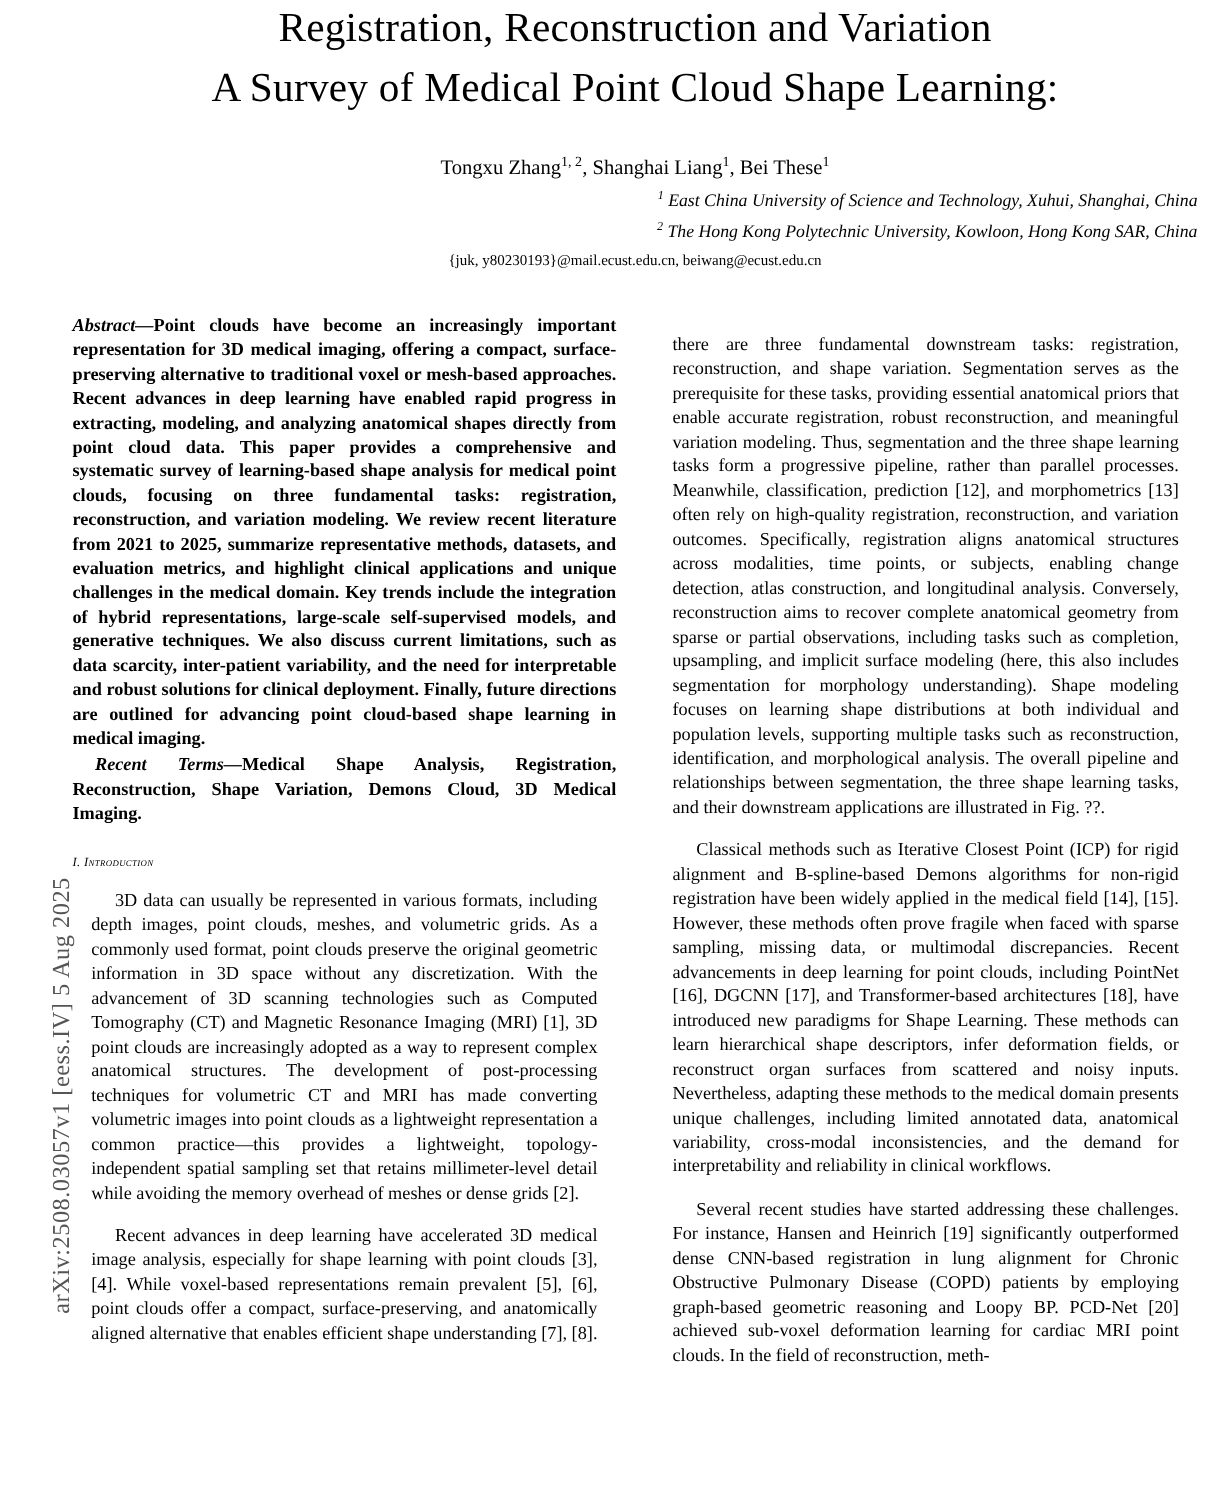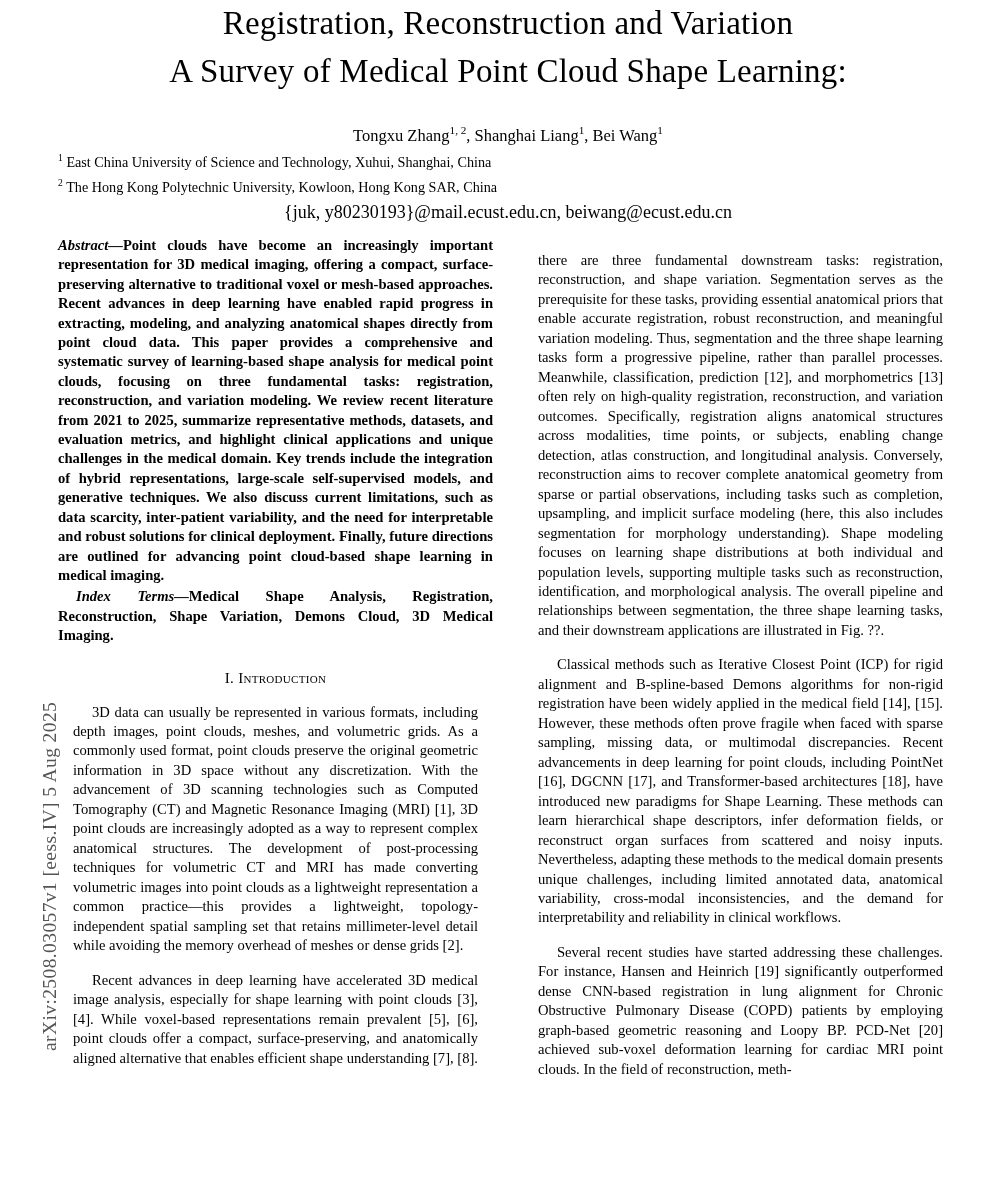--- a/index.html
+++ b/index.html
@@ -50,36 +50,37 @@
     letter-spacing: 0.2px;
   }
   .title-line { display: block; }
   .authors {
     text-align: center;
     font-size: 16.5px;
     margin-top: 26px;
     line-height: 1.5;
   }
   .affil {
-    text-align: left;
+    text-align: right;
     font-size: 14.2px;
+    font-style: italic;
     line-height: 1.52;
     margin-top: 3px;
   }
   .emails {
     text-align: center;
-    font-size: 18px;
+    font-size: 12px;
     margin-top: 3px;
   }
   sup { font-size: 0.68em; vertical-align: super; }
 
   .columns {
     position: absolute;
     left: 58px;
-    top: 236px;
+    top: 252px;
     width: 900px;
     display: flex;
     gap: 30px;
   }
   .col {
     width: 435px;
     font-size: 14.6px;
     line-height: 1.335;
     text-align: justify;
     text-justify: inter-word;
@@ -95,26 +96,26 @@
   }
   .indexterms {
     font-weight: bold;
     text-align: justify;
     margin-top: 2px;
     text-indent: 18px;
     line-height: 1.33;
   }
   .indexterms .lead { font-style: italic; }
   .section-head {
-    text-align: center;
     margin-top: 22px;
     margin-bottom: 7px;
-    font-size: 15px;
+    font-size: 10px;
     font-variant: small-caps;
     letter-spacing: 0.3px;
+    font-style: italic;
   }
   p.body {
     margin: 15px;
     text-indent: 19px;
   }
   p.body + p.body { margin-top: 0px; }
 </style>
 </head>
 <body>
 
@@ -122,21 +123,21 @@
 
   <div class="arxiv-stamp">arXiv:2508.03057v1  [eess.IV]  5 Aug 2025</div>
 
   <div class="content">
     <h1 class="title">
       <span class="title-line">Registration, Reconstruction and Variation</span>
       <span class="title-line">A Survey of Medical Point Cloud Shape Learning:</span>
     </h1>
 
     <div class="authors">
-      <span>Tongxu Zhang</span><sup>1, 2</sup><span>, Shanghai Liang</span><sup>1</sup><span>, Bei Wang</span><sup>1</sup>
+      <span>Tongxu Zhang</span><sup>1, 2</sup><span>, Shanghai Liang</span><sup>1</sup><span>, Bei These</span><sup>1</sup>
     </div>
 
     <div class="affil">
       <sup>1</sup>
       <span>East China University of Science and Technology, Xuhui, Shanghai, China</span>
     </div>
     <div class="affil">
       <sup>2</sup>
       <span>The Hong Kong Polytechnic University, Kowloon, Hong Kong SAR, China</span>
     </div>
@@ -144,21 +145,21 @@
     <div class="emails">{juk, y80230193}@mail.ecust.edu.cn, beiwang@ecust.edu.cn</div>
   </div>
 
   <div class="columns">
 
     <div class="col">
       <div class="abstract">
         <span class="lead">Abstract—</span><span>Point clouds have become an increasingly important representation for 3D medical imaging, offering a compact, surface-preserving alternative to traditional voxel or mesh-based approaches. Recent advances in deep learning have enabled rapid progress in extracting, modeling, and analyzing anatomical shapes directly from point cloud data. This paper provides a comprehensive and systematic survey of learning-based shape analysis for medical point clouds, focusing on three fundamental tasks: registration, reconstruction, and variation modeling. We review recent literature from 2021 to 2025, summarize representative methods, datasets, and evaluation metrics, and highlight clinical applications and unique challenges in the medical domain. Key trends include the integration of hybrid representations, large-scale self-supervised models, and generative techniques. We also discuss current limitations, such as data scarcity, inter-patient variability, and the need for interpretable and robust solutions for clinical deployment. Finally, future directions are outlined for advancing point cloud-based shape learning in medical imaging.</span>
       </div>
       <div class="indexterms">
-        <span class="lead">Index Terms—</span><span>Medical Shape Analysis, Registration, Reconstruction, Shape Variation, Demons Cloud, 3D Medical Imaging.</span>
+        <span class="lead">Recent Terms—</span><span>Medical Shape Analysis, Registration, Reconstruction, Shape Variation, Demons Cloud, 3D Medical Imaging.</span>
       </div>
 
       <div class="section-head">I. Introduction</div>
 
       <p class="body">3D data can usually be represented in various formats, including depth images, point clouds, meshes, and volumetric grids. As a commonly used format, point clouds preserve the original geometric information in 3D space without any discretization. With the advancement of 3D scanning technologies such as Computed Tomography (CT) and Magnetic Resonance Imaging (MRI) [1], 3D point clouds are increasingly adopted as a way to represent complex anatomical structures. The development of post-processing techniques for volumetric CT and MRI has made converting volumetric images into point clouds as a lightweight representation a common practice—this provides a lightweight, topology-independent spatial sampling set that retains millimeter-level detail while avoiding the memory overhead of meshes or dense grids [2].</p>
       <p class="body">Recent advances in deep learning have accelerated 3D medical image analysis, especially for shape learning with point clouds [3], [4]. While voxel-based representations remain prevalent [5], [6], point clouds offer a compact, surface-preserving, and anatomically aligned alternative that enables efficient shape understanding [7], [8].</p>
     </div>
 
     <div class="col">
       <p class="body" style="text-indent:0">there are three fundamental downstream tasks: registration, reconstruction, and shape variation. Segmentation serves as the prerequisite for these tasks, providing essential anatomical priors that enable accurate registration, robust reconstruction, and meaningful variation modeling. Thus, segmentation and the three shape learning tasks form a progressive pipeline, rather than parallel processes. Meanwhile, classification, prediction [12], and morphometrics [13] often rely on high-quality registration, reconstruction, and variation outcomes. Specifically, registration aligns anatomical structures across modalities, time points, or subjects, enabling change detection, atlas construction, and longitudinal analysis. Conversely, reconstruction aims to recover complete anatomical geometry from sparse or partial observations, including tasks such as completion, upsampling, and implicit surface modeling (here, this also includes segmentation for morphology understanding). Shape modeling focuses on learning shape distributions at both individual and population levels, supporting multiple tasks such as reconstruction, identification, and morphological analysis. The overall pipeline and relationships between segmentation, the three shape learning tasks, and their downstream applications are illustrated in Fig. ??.</p>

